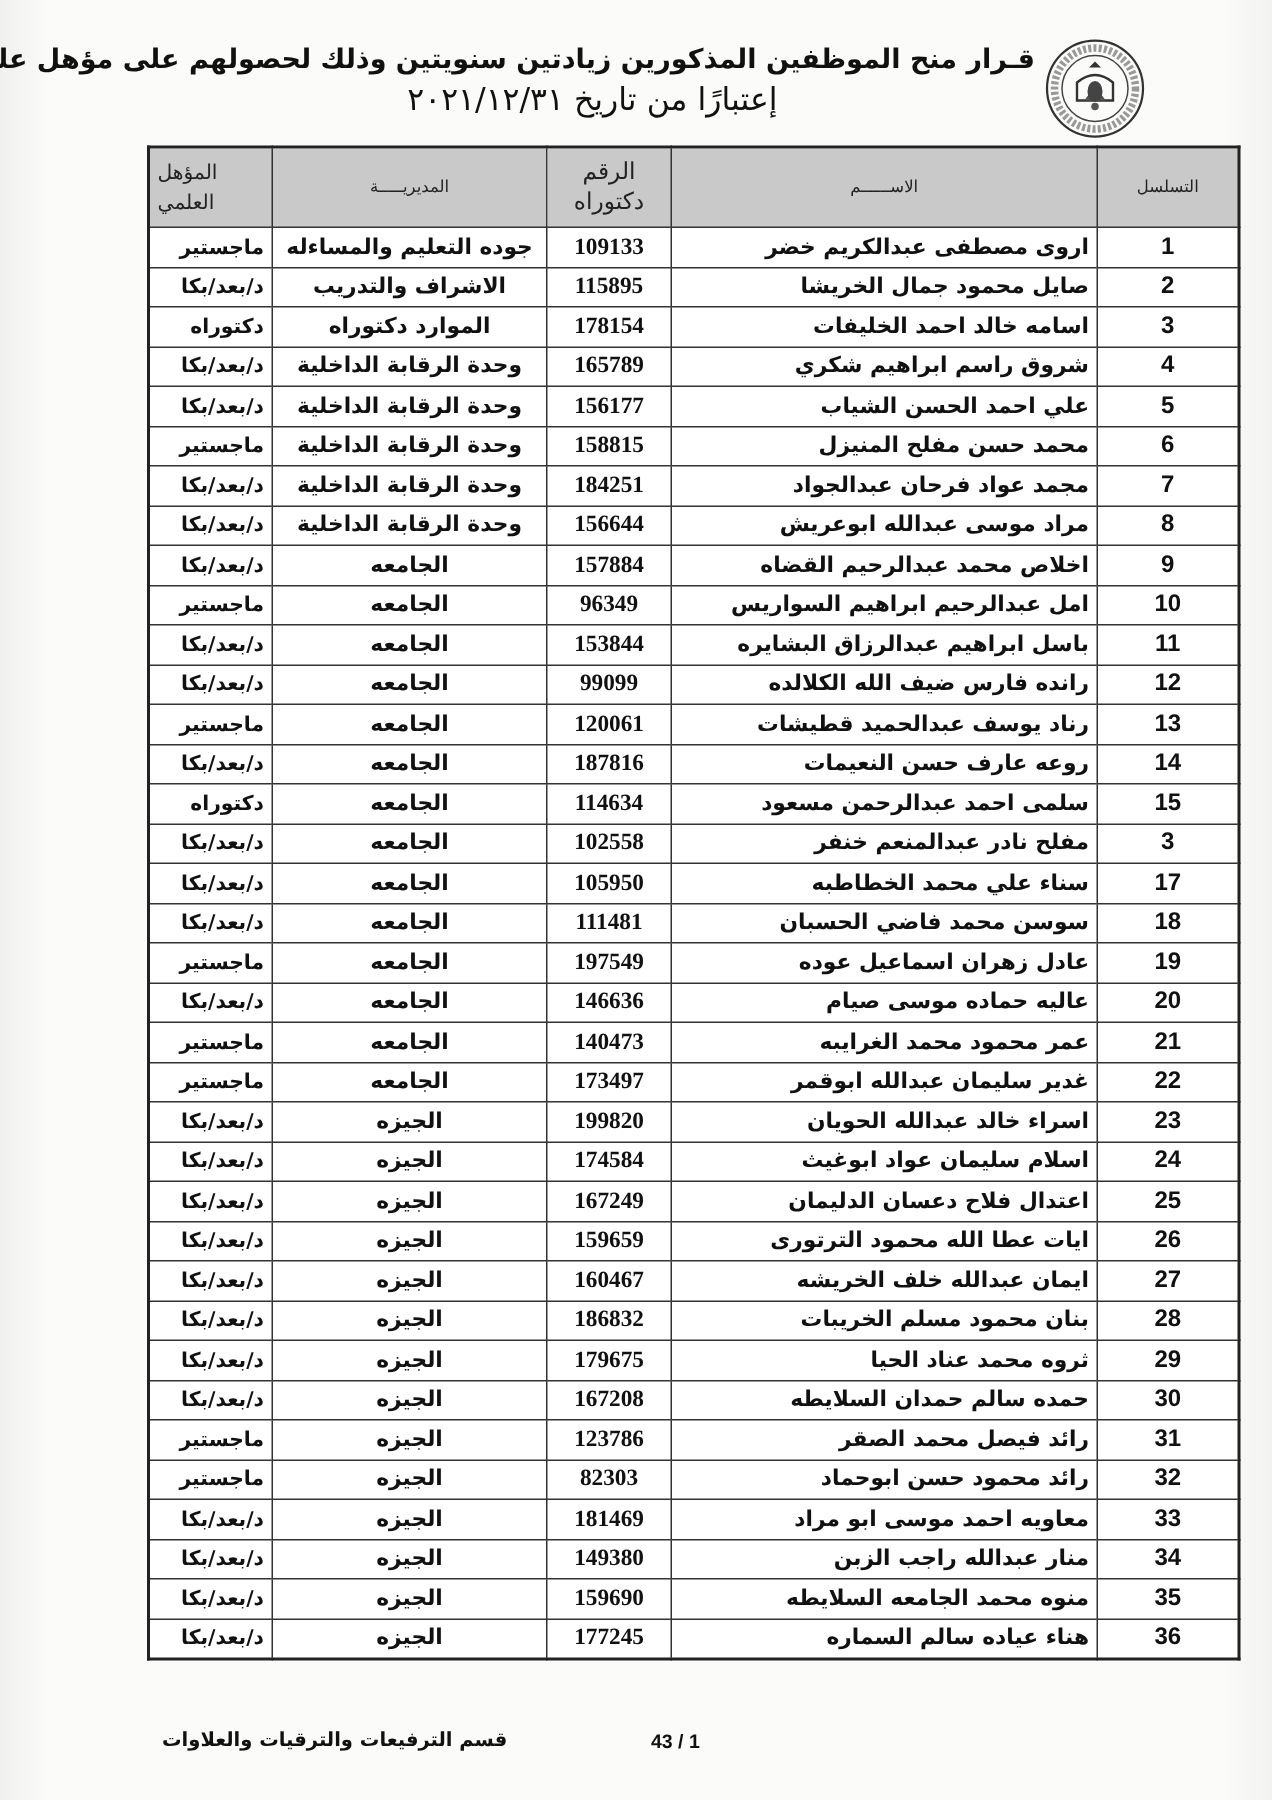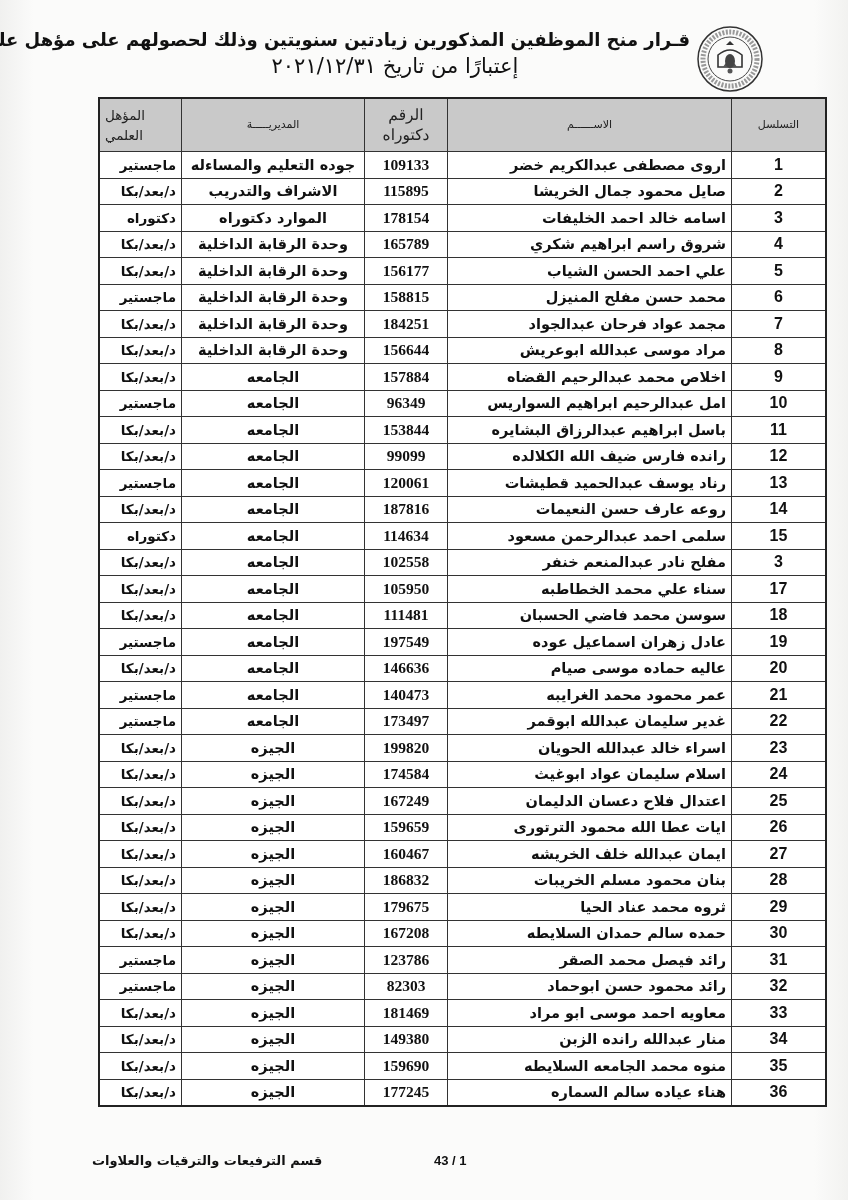--- a/index.html
+++ b/index.html
@@ -84,21 +84,21 @@
     .col-seq { width: 83px; text-align: center; }
     .col-name { width: 273px; text-align: right; }
     .col-id { width: 72px; text-align: center; font-family: Liberation Serif, serif; font-size: 15.5px !important; }
     .col-dir { width: 172px; text-align: center; }
     .col-qual { width: 71px; text-align: right; font-size: 13.5px !important; }
     td.col-seq { font-family: "Liberation Sans", sans-serif; font-size: 16px !important; }
     th.col-name { text-align: center; }
     th.col-dir { text-align: center; }
     .footer-dept {
       position: absolute;
-      left: 92px;
+      left: 108px;
       top: 1153px;
       font-size: 13px;
       font-weight: bold;
       direction: rtl;
     }
     .footer-page {
       position: absolute;
       left: 434px;
       top: 1153px;
       font-size: 13px;
@@ -372,21 +372,21 @@
       </tr>
       <tr>
         <td class="col-seq">33</td>
         <td class="col-name">معاويه احمد موسى ابو مراد</td>
         <td class="col-id">181469</td>
         <td class="col-dir">الجيزه</td>
         <td class="col-qual">د/بعد/بكا</td>
       </tr>
       <tr>
         <td class="col-seq">34</td>
-        <td class="col-name">منار عبدالله رانده الزبن</td>
+        <td class="col-name">منار عبدالله راجب الزبن</td>
         <td class="col-id">149380</td>
         <td class="col-dir">الجيزه</td>
         <td class="col-qual">د/بعد/بكا</td>
       </tr>
       <tr>
         <td class="col-seq">35</td>
         <td class="col-name">منوه محمد الجامعه السلايطه</td>
         <td class="col-id">159690</td>
         <td class="col-dir">الجيزه</td>
         <td class="col-qual">د/بعد/بكا</td>

